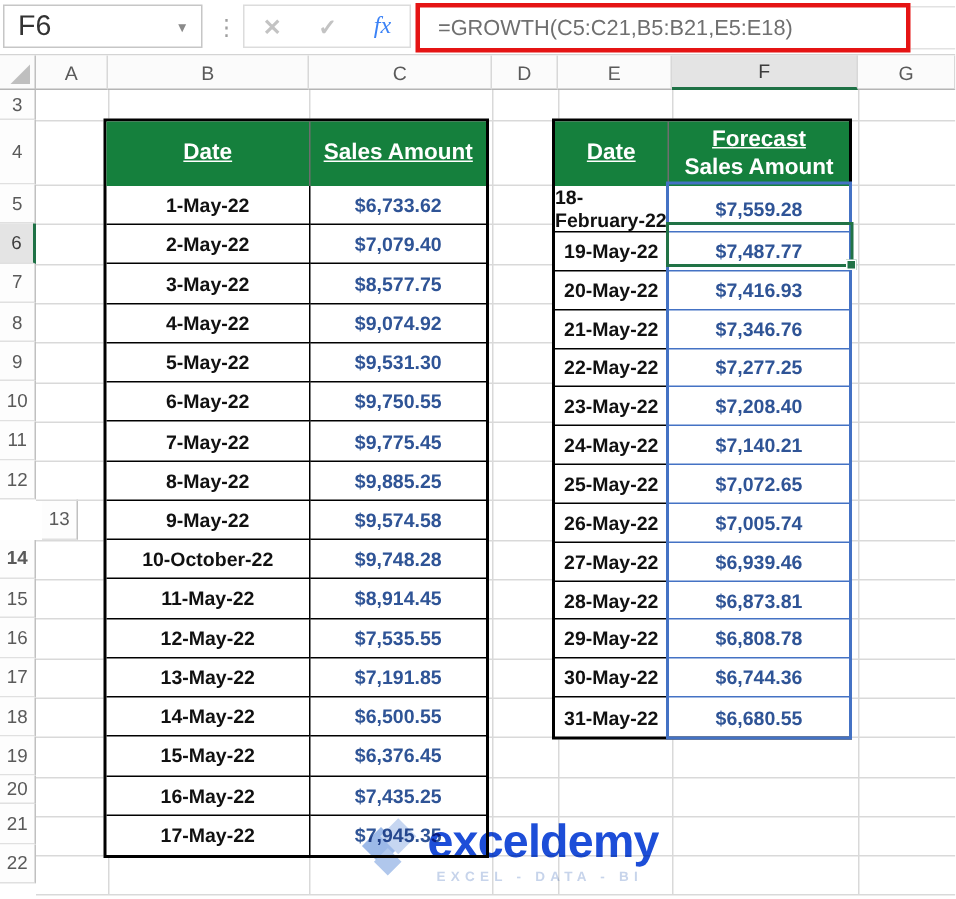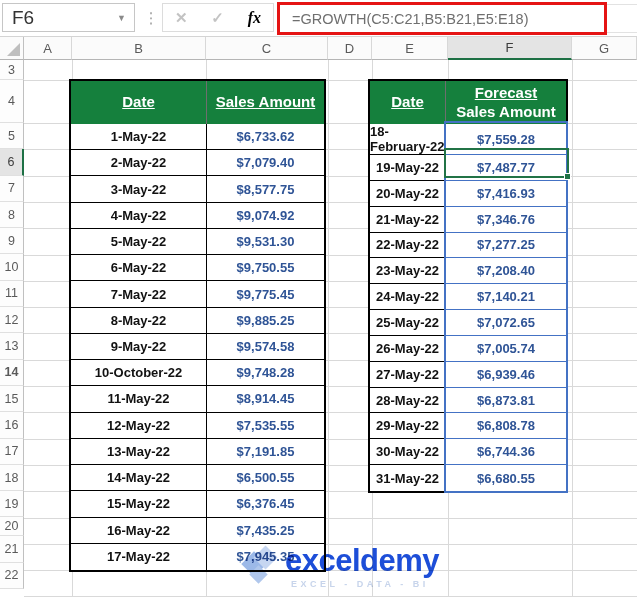--- a/index.html
+++ b/index.html
@@ -11,22 +11,22 @@
             border-bottom:1px solid #d4d4d4; }
   .namebox { position:absolute; left:2px; top:3px; width:133px; height:29px;
              border:1px solid #c6c6c6; background:#fff; display:flex; align-items:center; }
   .namebox .nbval { padding-left:9px; font-size:19px; color:#333; flex:1; }
   .namebox .caret { font-size:9px; color:#8a8a8a; padding-right:8px; }
   .dots { position:absolute; left:144px; top:3px; width:14px; height:29px; color:#9f9f9f;
           font-size:15px; display:flex; align-items:center; justify-content:center; letter-spacing:0; }
   .fbtns { position:absolute; left:162px; top:3px; width:112px; height:29px;
            border:1px solid #dcdcdc; display:flex; align-items:center; justify-content:space-around; }
   .fbtns .x, .fbtns .ck { color:#c3c3c3; font-size:15px; font-weight:bold; }
-  .fbtns .fx { font-family:"Liberation Serif", serif; font-style:italic; font-weight:bold;
-               color:#000000; font-size:16px; }
+  .fbtns .fx { font-family:"Liberation Serif", serif; font-style:italic; font-weight:normal;
+               color:#3b82f6; font-size:16px; }
   .fbar-cont { position:absolute; left:606px; top:4px; width:31px; height:29px;
                border-top:1px solid #e2e2e2; border-bottom:1px solid #e2e2e2; }
   .redbox { position:absolute; left:277px; top:2px; width:330px; height:33px;
             border:3px solid #e51414; background:#fff; display:flex; align-items:center; }
   .redbox .ftext { padding-left:12px; font-size:14.5px; color:#6f6f6f; white-space:nowrap; }
 
   
   .corner { position:absolute; left:0; top:37px; width:24px; height:23px; background:#fbfbfb;
             border-right:1px solid #c0c0c0; border-bottom:1px solid #b5b5b5; }
   .corner .tri { position:absolute; right:3px; bottom:3px; width:0; height:0;
@@ -134,21 +134,21 @@
   <div class="rowhdr" style="height: 20px;">3</div>
       <div class="rowhdr" style="height: 43px;">4</div>
       <div class="rowhdr" style="height: 26.3px;">5</div>
       <div class="rowhdr sel" style="height: 26.3px;">6</div>
       <div class="rowhdr" style="height: 26.3px;">7</div>
       <div class="rowhdr" style="height: 26.3px;">8</div>
       <div class="rowhdr" style="height: 26.3px;">9</div>
       <div class="rowhdr" style="height: 26.3px;">10</div>
       <div class="rowhdr" style="height: 26.3px;">11</div>
       <div class="rowhdr" style="height: 26.3px;">12</div>
-      <div class="rowhdr" style="height: 26.3px;">13</div>
+      <div class="rowhdr" style="height: 26.3px; margin-left: 28px;">13</div>
       <div class="rowhdr" style="height: 26.3px; font-weight: bold;">14</div>
       <div class="rowhdr" style="height: 26.3px;">15</div>
       <div class="rowhdr" style="height: 26.3px;">16</div>
       <div class="rowhdr" style="height: 26.3px;">17</div>
       <div class="rowhdr" style="height: 26.3px;">18</div>
       <div class="rowhdr" style="height: 26.3px;">19</div>
       <div class="rowhdr" style="height: 19px;">20</div>
       <div class="rowhdr" style="height: 26.3px;">21</div>
       <div class="rowhdr" style="height: 26px;">22</div>
     </div>

